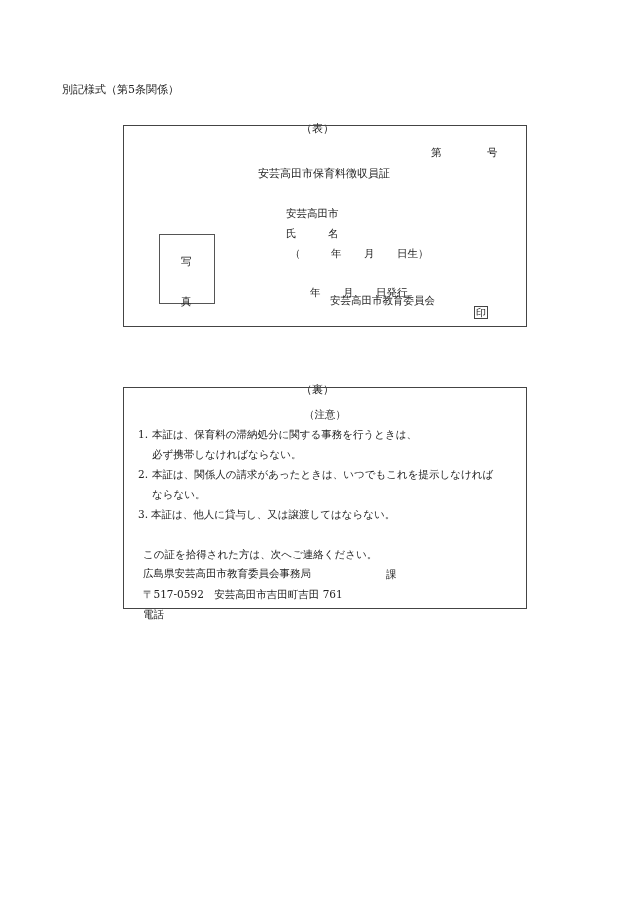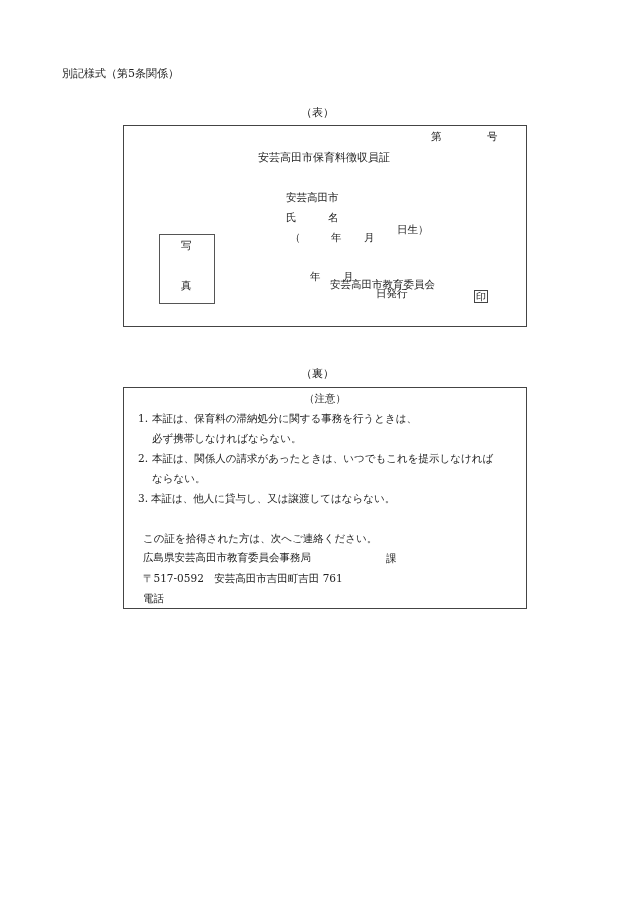--- a/index.html
+++ b/index.html
@@ -9,21 +9,21 @@
   }
   body {
     width: 630px;
     height: 903px;
     position: relative;
     overflow: hidden;
     font-family: "DejaVu Serif", "Liberation Serif", serif;
     color: #222222;
     font-size: 10.5px;
   }
-  .abs { position: absolute; white-space: nowrap; line-height: 1; }
+  .abs { position: absolute; white-space: nowrap; line-height: 1; margin-top: 16px; }
   .box {
     position: absolute;
     border: 1.5px solid #444444;
     box-sizing: border-box;
   }
   .photo-box {
     position: absolute;
     border: 1.3px solid #555555;
     box-sizing: border-box;
   }
@@ -51,29 +51,29 @@
 <div class="abs" style="left:258px; top:152px; font-size:11px;">安芸高田市保育料徴収員証</div>
 
 <div class="abs" style="left:286px; top:192px;">安芸高田市</div>
 
 <div class="abs" style="left:286px; top:212px;">氏</div>
 <div class="abs" style="left:328px; top:212px;">名</div>
 
 <div class="abs" style="left:290px; top:232px;">（</div>
 <div class="abs" style="left:331px; top:232px;">年</div>
 <div class="abs" style="left:364px; top:232px;">月</div>
-<div class="abs" style="left:397px; top:224px;">日生）</div>
+<div class="abs" style="left:397px; top:232px;">日生）</div>
 
 <div class="photo-box" style="left:159px; top:234px; width:56px; height:70px;"></div>
 <div class="abs" style="left:181px; top:240px;">写</div>
 <div class="abs" style="left:181px; top:280px;">真</div>
 
 <div class="abs" style="left:310px; top:271px;">年</div>
 <div class="abs" style="left:343px; top:271px;">月</div>
-<div class="abs" style="left:376px; top:288px;">日発行</div>
+<div class="abs" style="left:376px; top:271px;">日発行</div>
 
 <div class="abs" style="left:330px; top:280px;font-family:Liberation Serif, serif;">安芸高田市教育委員会</div>
 <div class="abs" style="left:474px; top:290px;">
   <span class="seal">印</span>
 </div>
 
 <div class="abs" style="left:301px; top:368px; font-size:11px;">（裏）</div>
 
 <div class="box" style="left:123px; top:387px; width:404px; height:222px;">
 </div>

